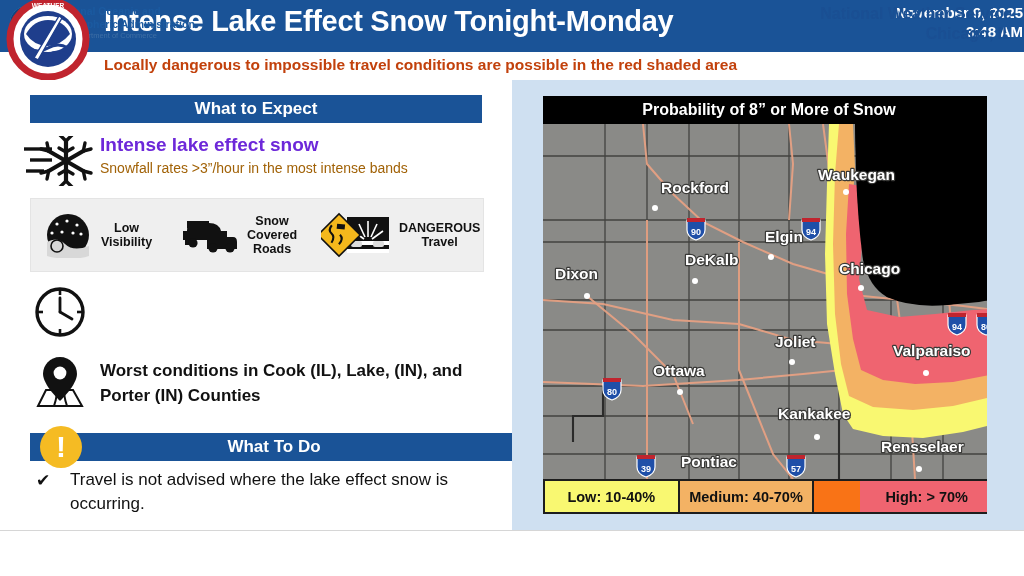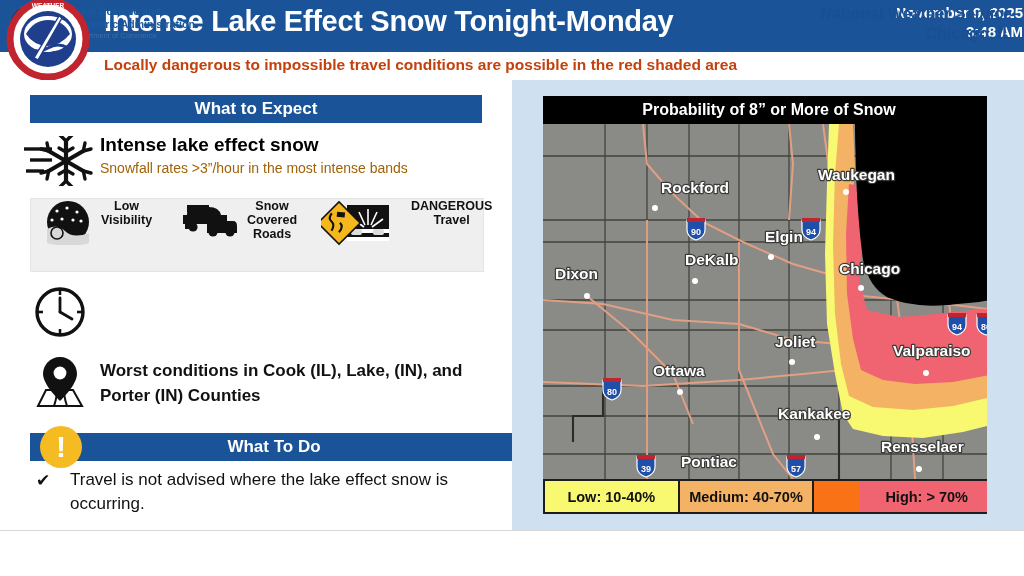--- a/index.html
+++ b/index.html
@@ -45,31 +45,31 @@
     position:absolute;background:#1a5397;color:#fff;
     font-size:17px;font-weight:bold;text-align:center;
     line-height:28px;height:28px;
   }
   .bar-expect{left:30px;top:95px;width:452px;}
   .bar-todo{left:30px;top:433px;width:488px;}
 
   .snow-row{position:absolute;left:22px;top:136px;width:470px;height:52px;}
   .snow-icon{position:absolute;left:0;top:0;width:72px;height:50px;}
   .snow-title{
-    position:absolute;left:78px;top:-2px;font-size:19px;font-weight:bold;color:#000000;
+    position:absolute;left:78px;top:-2px;font-size:19px;font-weight:bold;color:#6d28d9;
   }
   .snow-sub{
     position:absolute;left:78px;top:24px;font-size:14px;color:#a16207;
   }
 
   .icon-strip{
     position:absolute;left:30px;top:198px;width:452px;height:72px;
     background:#efefef;border:1px solid #e4e4e4;
   }
-  .istrip-cell{position:absolute;top:0;height:72px;display:flex;}
+  .istrip-cell{position:absolute;top:0;height:72px;display:flex;align-items:center;}
   .istrip-label{
     font-size:12.5px;font-weight:bold;color:#111;line-height:1.12;text-align:center;
   }
   .cell-vis{left:12px;}
   .cell-road{left:152px;}
   .cell-danger{left:290px;}
 
   .clock-row{position:absolute;left:34px;top:286px;width:460px;height:52px;}
   .clock-icon{position:absolute;left:0;top:0;width:52px;height:52px;}
   .clock-lines{position:absolute;left:66px;top:2px;font-size:16.5px;color:#111;line-height:1.42;}
@@ -282,21 +282,21 @@
         </g>
         <g transform="translate(18,24) rotate(-45)">
           <rect x="-15" y="-15" width="30" height="30" fill="#f5b81c" stroke="#111" stroke-width="1.6"></rect>
         </g>
         <g transform="translate(18,24) rotate(-12)" stroke="#111" stroke-width="2.1" fill="none">
           <path d="M-9 6 q5 -5 2 -9 q-3 -4 2 -8"></path>
           <path d="M-2 9 q6 -4 3 -9"></path>
           <rect x="-3" y="-11" width="8" height="5" fill="#111" stroke="none" transform="rotate(18)"></rect>
         </g>
       </svg>
-      <div class="istrip-label" style="margin-left:20px;">
+      <div class="istrip-label" style="margin-left:8px;">
         <div>DANGEROUS</div>
         <div>Travel</div>
       </div>
     </div>
   </div>
 
   <div class="clock-row">
     <div class="clock-icon">
       <svg viewBox="0 0 52 52" width="52" height="52">
         <circle cx="26" cy="26" r="23" fill="none" stroke="#111" stroke-width="3.4"></circle>

